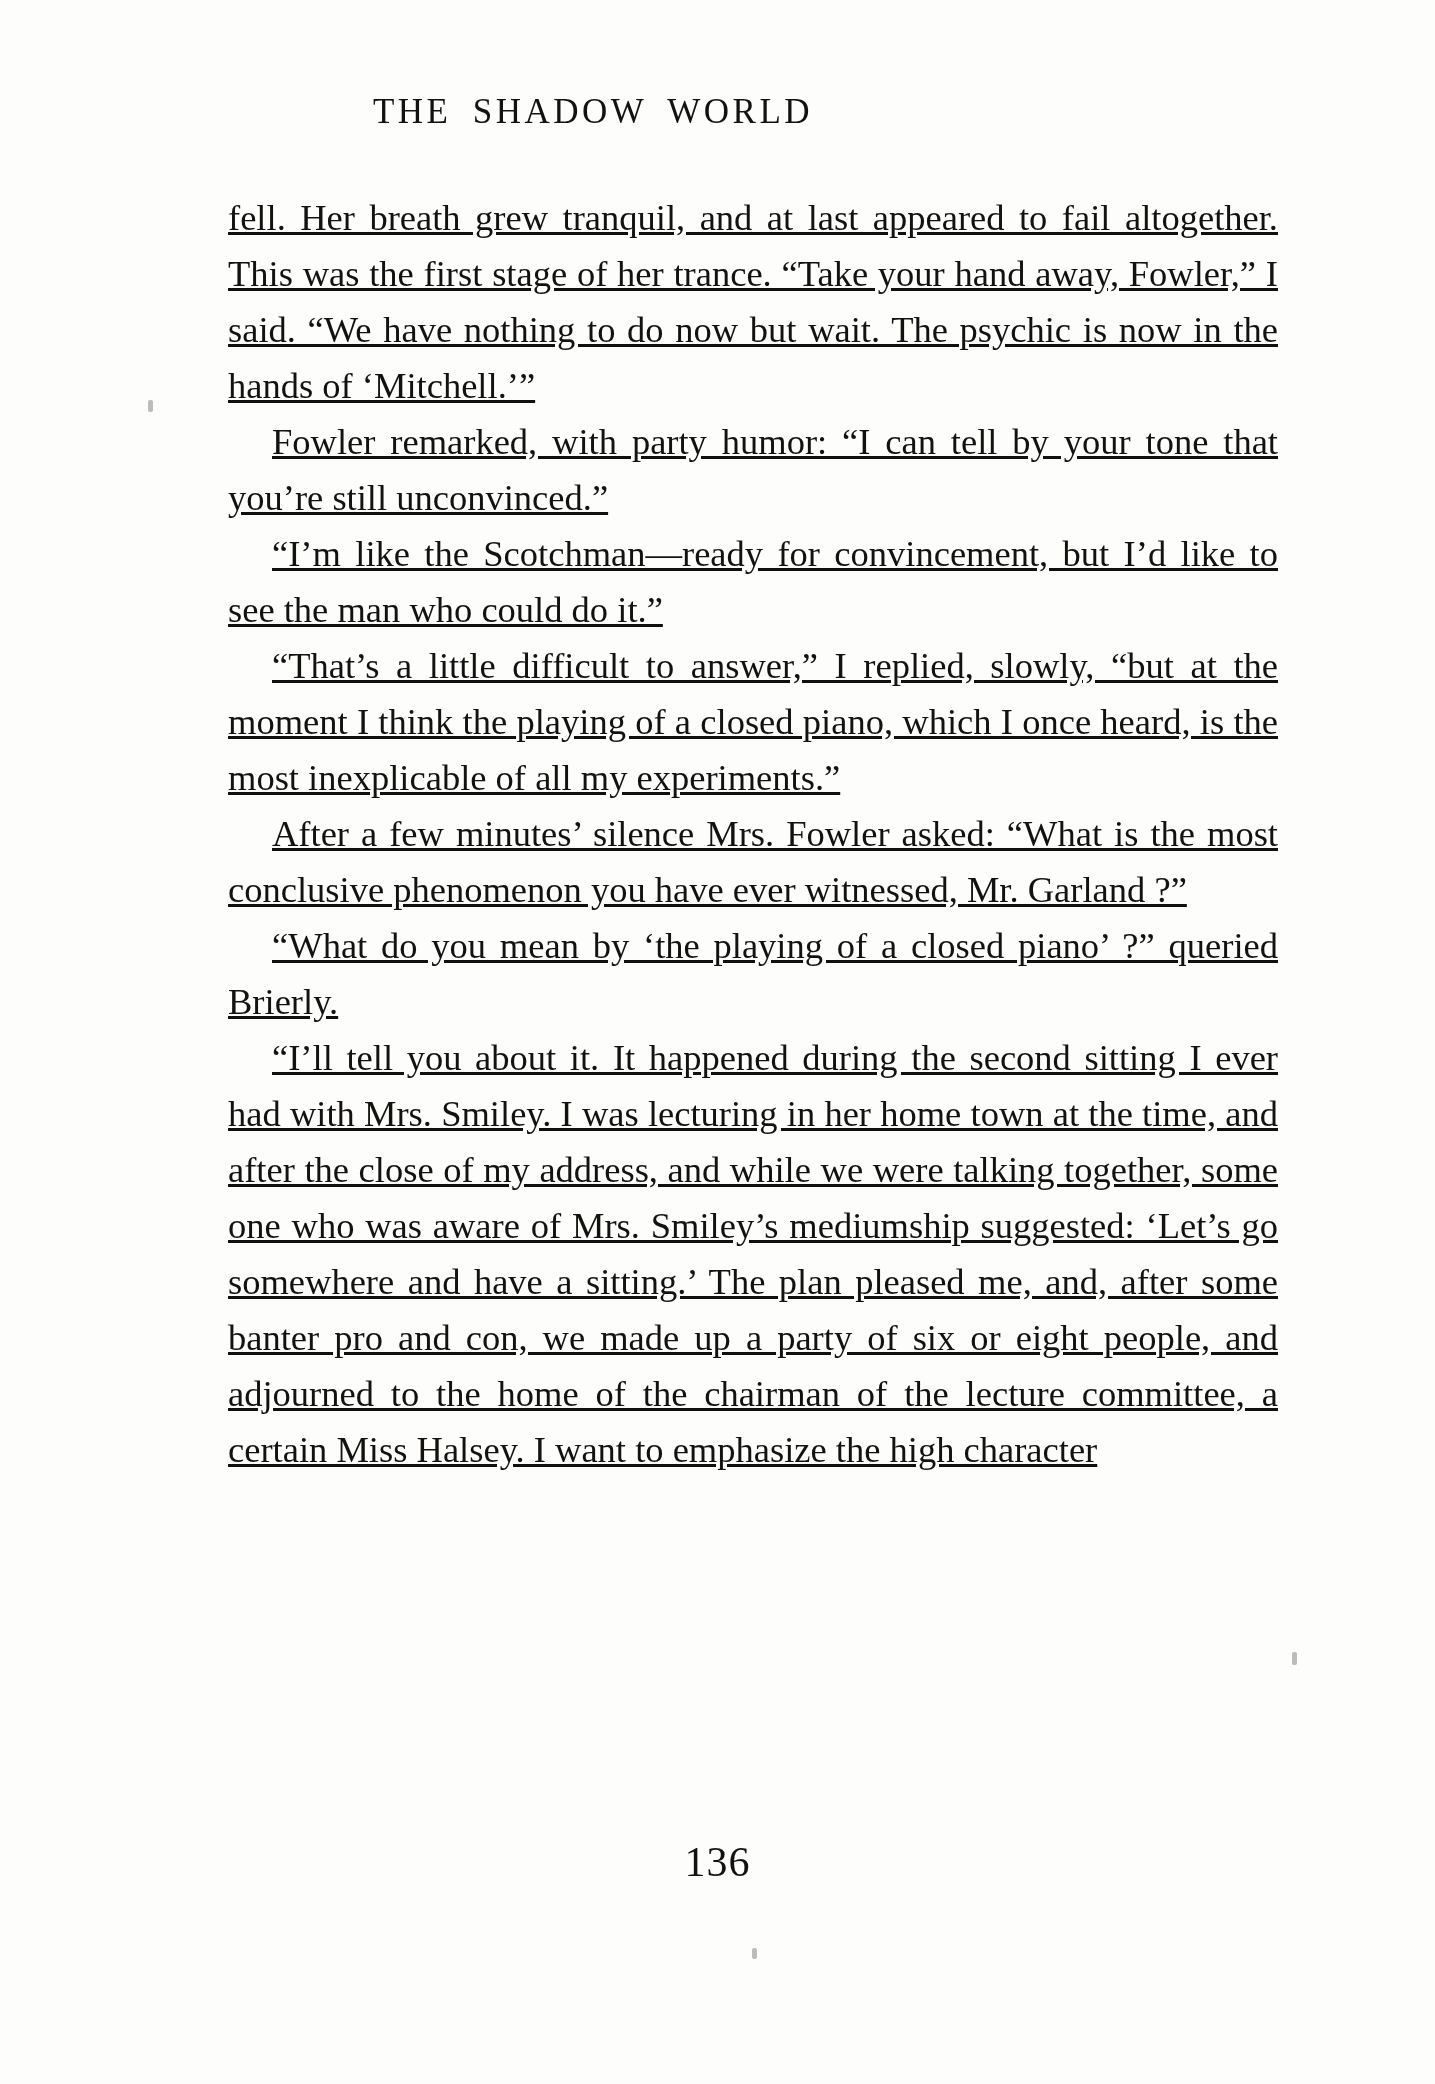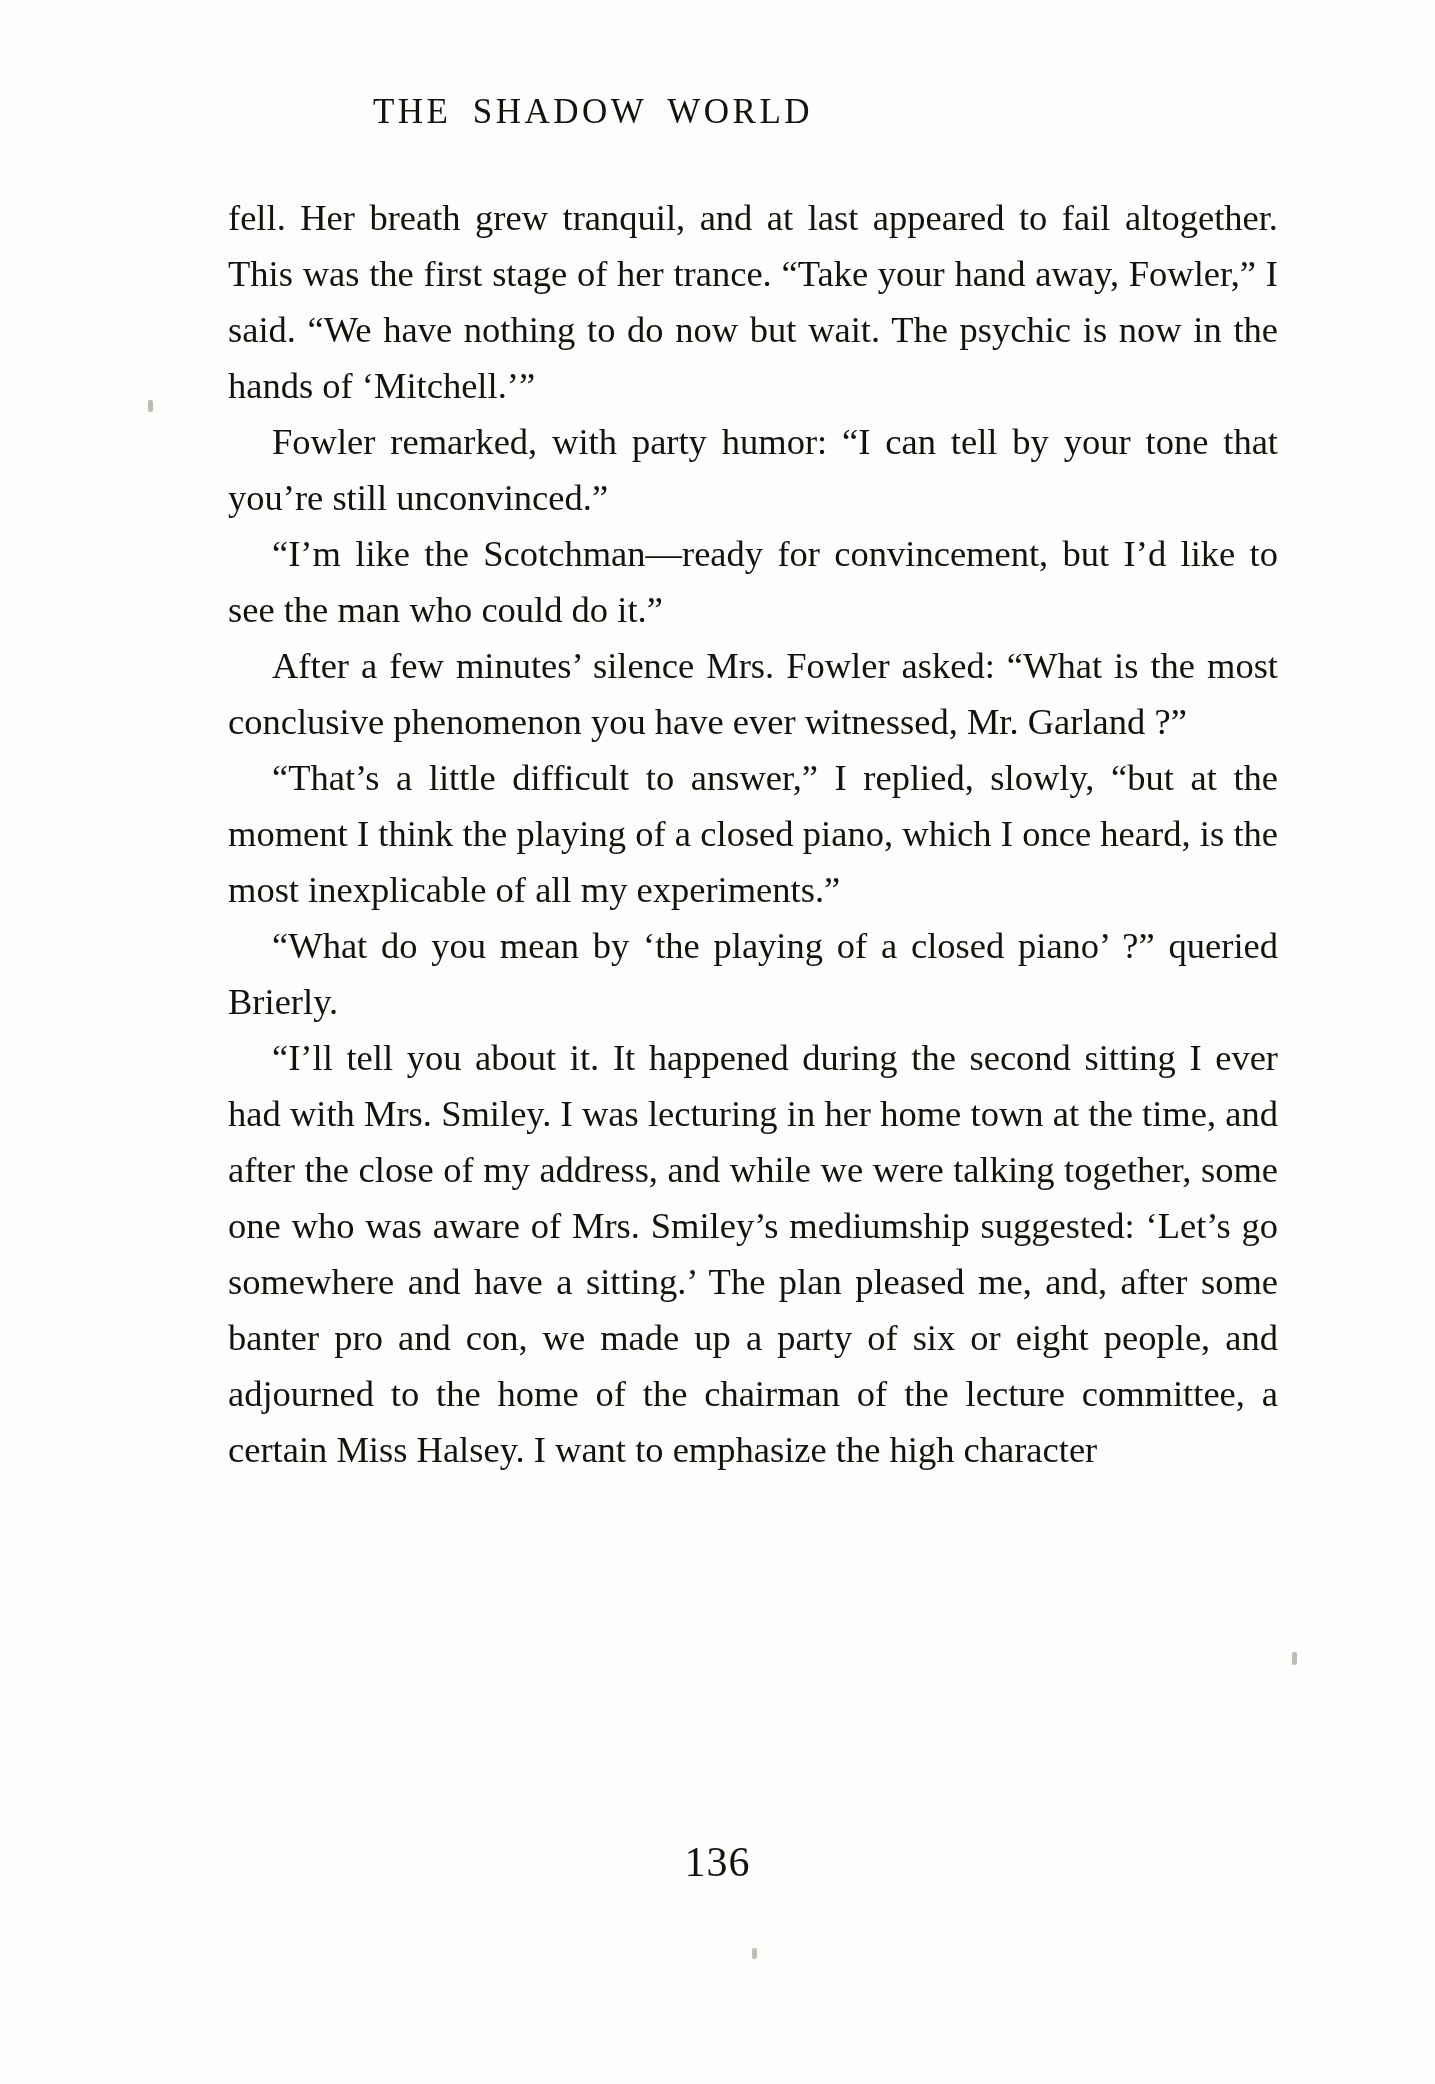--- a/index.html
+++ b/index.html
@@ -36,20 +36,21 @@
     word-spacing: 9px;
     font-family: "Liberation Serif", serif;
     color: #14120f;
   }
 
   .text-block {
     position: absolute;
     left: 228px;
     top: 190px;
     width: 1050px;
+    text-decoration: underline;
   }
 
   .para {
     margin: 0;
     font-size: 36.5px;
     line-height: 56px;
     text-align: justify;
     text-justify: inter-word;
     color: #14120f;
     hyphens: manual;
@@ -85,22 +86,22 @@
 <body>
 
 <div class="page">
 
   <div class="running-head">THE SHADOW WORLD</div>
 
   <div class="text-block">
     <p class="para">fell.   Her breath grew tranquil, and at last appeared to fail altogether.   This was the first stage of her trance.   “Take your hand away, Fowler,” I said. “We have nothing to do now but wait.   The psychic is now in the hands of ‘Mitchell.’”</p>
     <p class="para indent">Fowler remarked, with party humor: “I can tell by your tone that you’re still unconvinced.”</p>
     <p class="para indent">“I’m like the Scotchman—ready for convincement, but I’d like to see the man who could do it.”</p>
+    <p class="para indent">“That’s a little difficult to answer,” I replied, slowly, “but at the moment I think the playing of a closed piano, which I once heard, is the most inexplicable of all my experiments.”</p>
     <p class="para indent">After a few minutes’ silence Mrs. Fowler asked: “What is the most conclusive phenomenon you have ever witnessed, Mr. Garland ?”</p>
-    <p class="para indent">“That’s a little difficult to answer,” I replied, slowly, “but at the moment I think the playing of a closed piano, which I once heard, is the most inexplicable of all my experiments.”</p>
     <p class="para indent">“What do you mean by ‘the playing of a closed piano’ ?” queried Brierly.</p>
     <p class="para indent">“I’ll tell you about it.   It happened during the second sitting I ever had with Mrs. Smiley.   I was lecturing in her home town at the time, and after the close of my address, and while we were talking together, some one who was aware of Mrs. Smiley’s mediumship suggested: ‘Let’s go somewhere and have a sitting.’   The plan pleased me, and, after some banter pro and con, we made up a party of six or eight people, and adjourned to the home of the chairman of the lecture committee, a certain Miss Halsey.   I want to emphasize the high character</p>
   </div>
 
   <div class="folio">136</div>
 
   <div class="speck s1"></div>
   <div class="speck s2"></div>
   <div class="speck s3"></div>
 

